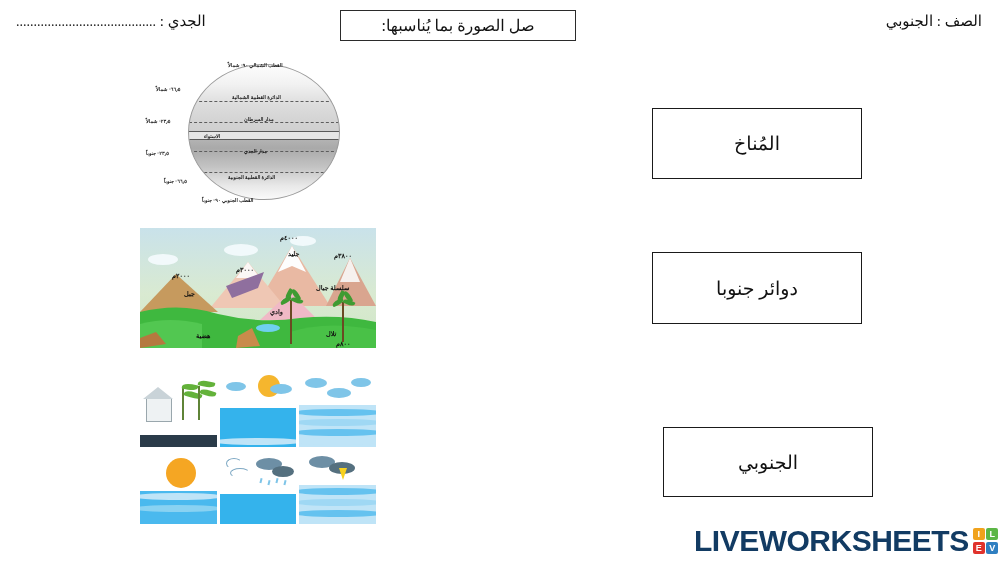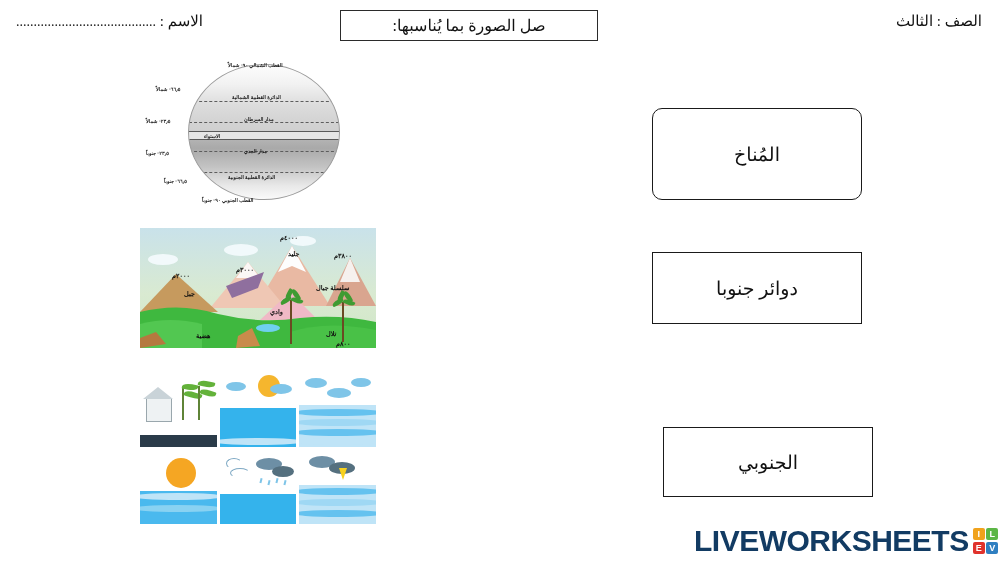--- a/index.html
+++ b/index.html
@@ -33,42 +33,42 @@
   }
   .hdr-name .dots {
     letter-spacing: 1.5px;
     font-size: 14px;
     color: #222;
   }
 
   .title-box {
     position: absolute;
     top: 10px; left: 340px;
-    width: 258px; height: 31px;
+    width: 236px; height: 31px;
     border: 1.3px solid #2b2b2b;
     background: #fff;
     display: flex;
     align-items: center;
     justify-content: center;
     font-size: 16px;
     box-sizing: border-box;
   }
 
   
   .ans-box {
     position: absolute;
     border: 1.4px solid #1a1a1a;
     background: #fff;
     display: flex;
     align-items: center;
     justify-content: center;
     font-size: 19px;
     box-sizing: border-box;
   }
-  .ans-1 { left: 652px; top: 108px; width: 210px; height: 92px; border-radius: 10px; }
+  .ans-1 { left: 652px; top: 108px; width: 210px; height: 71px; }
   .ans-2 { left: 652px; top: 252px; width: 210px; height: 72px; }
   .ans-3 { left: 663px; top: 427px; width: 210px; height: 70px; }
 
   
   .globe-wrap {
     position: absolute;
     left: 140px; top: 52px;
     width: 250px; height: 160px;
   }
   .globe {
@@ -268,24 +268,24 @@
     font-weight: 700;
     font-size: 30px;
     letter-spacing: -0.5px;
     color: #123b63;
     line-height: 1;
   }
 </style>
 </head>
 <body>
 
-<div class="hdr-grade">الصف : الثالث</div>
+<div class="hdr-grade">الصف : الجنوبي</div>
 
 <div class="hdr-name">
-  <span>الاسم : </span><span class="dots">........................................</span>
+  <span>الجدي : </span><span class="dots">........................................</span>
 </div>
 
 <div class="title-box">
   <span>صل الصورة بما يُناسبها:</span>
 </div>
 
 <div class="globe-wrap">
   <div class="globe">
     <div class="lat-line lat-arctic"></div>
     <div class="lat-line lat-cancer"></div>

